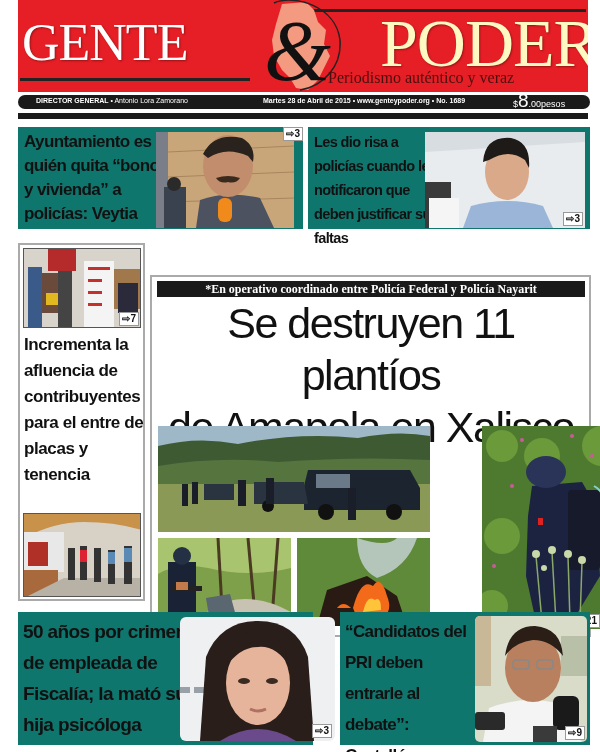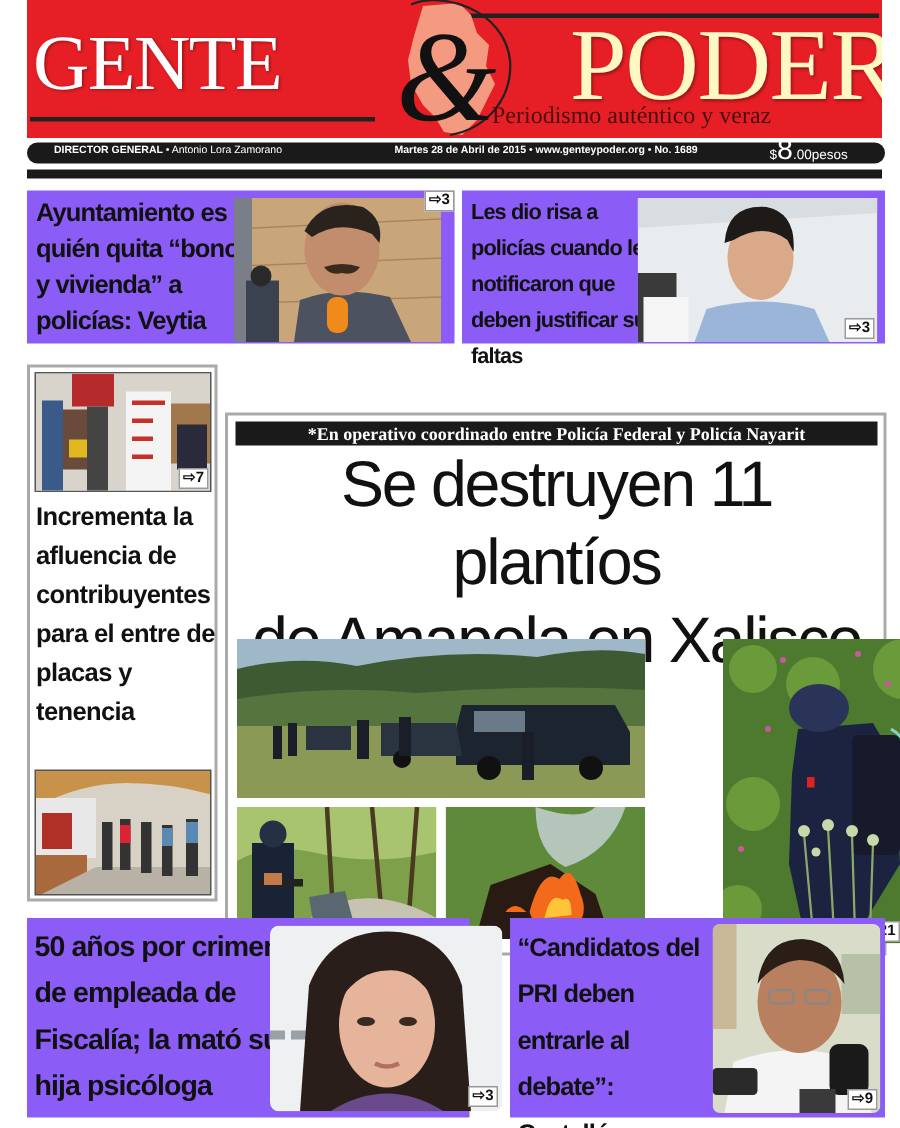--- a/index.html
+++ b/index.html
@@ -21,21 +21,21 @@
   
   #info-bar { left: 18px; top: 95px; width: 572px; height: 14px; background: #1a1a1a; border-radius: 7px; color: #fff; font-size: 7px; }
   #info-left { left: 18px; top: 2px; font-weight: bold; }
   #info-left .normal { font-weight: normal; }
   #info-mid { left: 245px; top: 2px; font-weight: bold; }
   #price { left: 495px; top: -5px; font-size: 9px; text-align: center; }
   #price .big { font-size: 19px; }
   #black-rule { left: 18px; top: 113px; width: 570px; height: 6px; background: #1a1a1a; }
 
   
-  .red-box { background: #8b5cf6; padding-left: 20px; }
+  .red-box { background: #0f766e; padding-left: 20px; }
   .teaser-head { font-family: "Liberation Sans Narrow", "Liberation Sans", sans-serif; font-weight: bold; color: #111; letter-spacing: -0.6px; transform-origin: left top; }
   .photo { overflow: hidden; }
   .badge { background: #fff; color: #111; font-weight: bold; font-size: 10px; padding: 0 2px; line-height: 12px; border: 1px solid #999; }
 
   #teaser1 { left: 18px; top: 127px; width: 285px; height: 102px; }
   #teaser1 .teaser-head { left: 6px; top: 3px; width: 140px; font-size: 17px; line-height: 24px; }
   #teaser1 .photo { left: 138px; top: 5px; width: 138px; height: 96px; }
   #teaser1-badge { left: 283px; top: 127px; }
 
   #teaser2 { left: 308px; top: 127px; width: 282px; height: 102px; }

